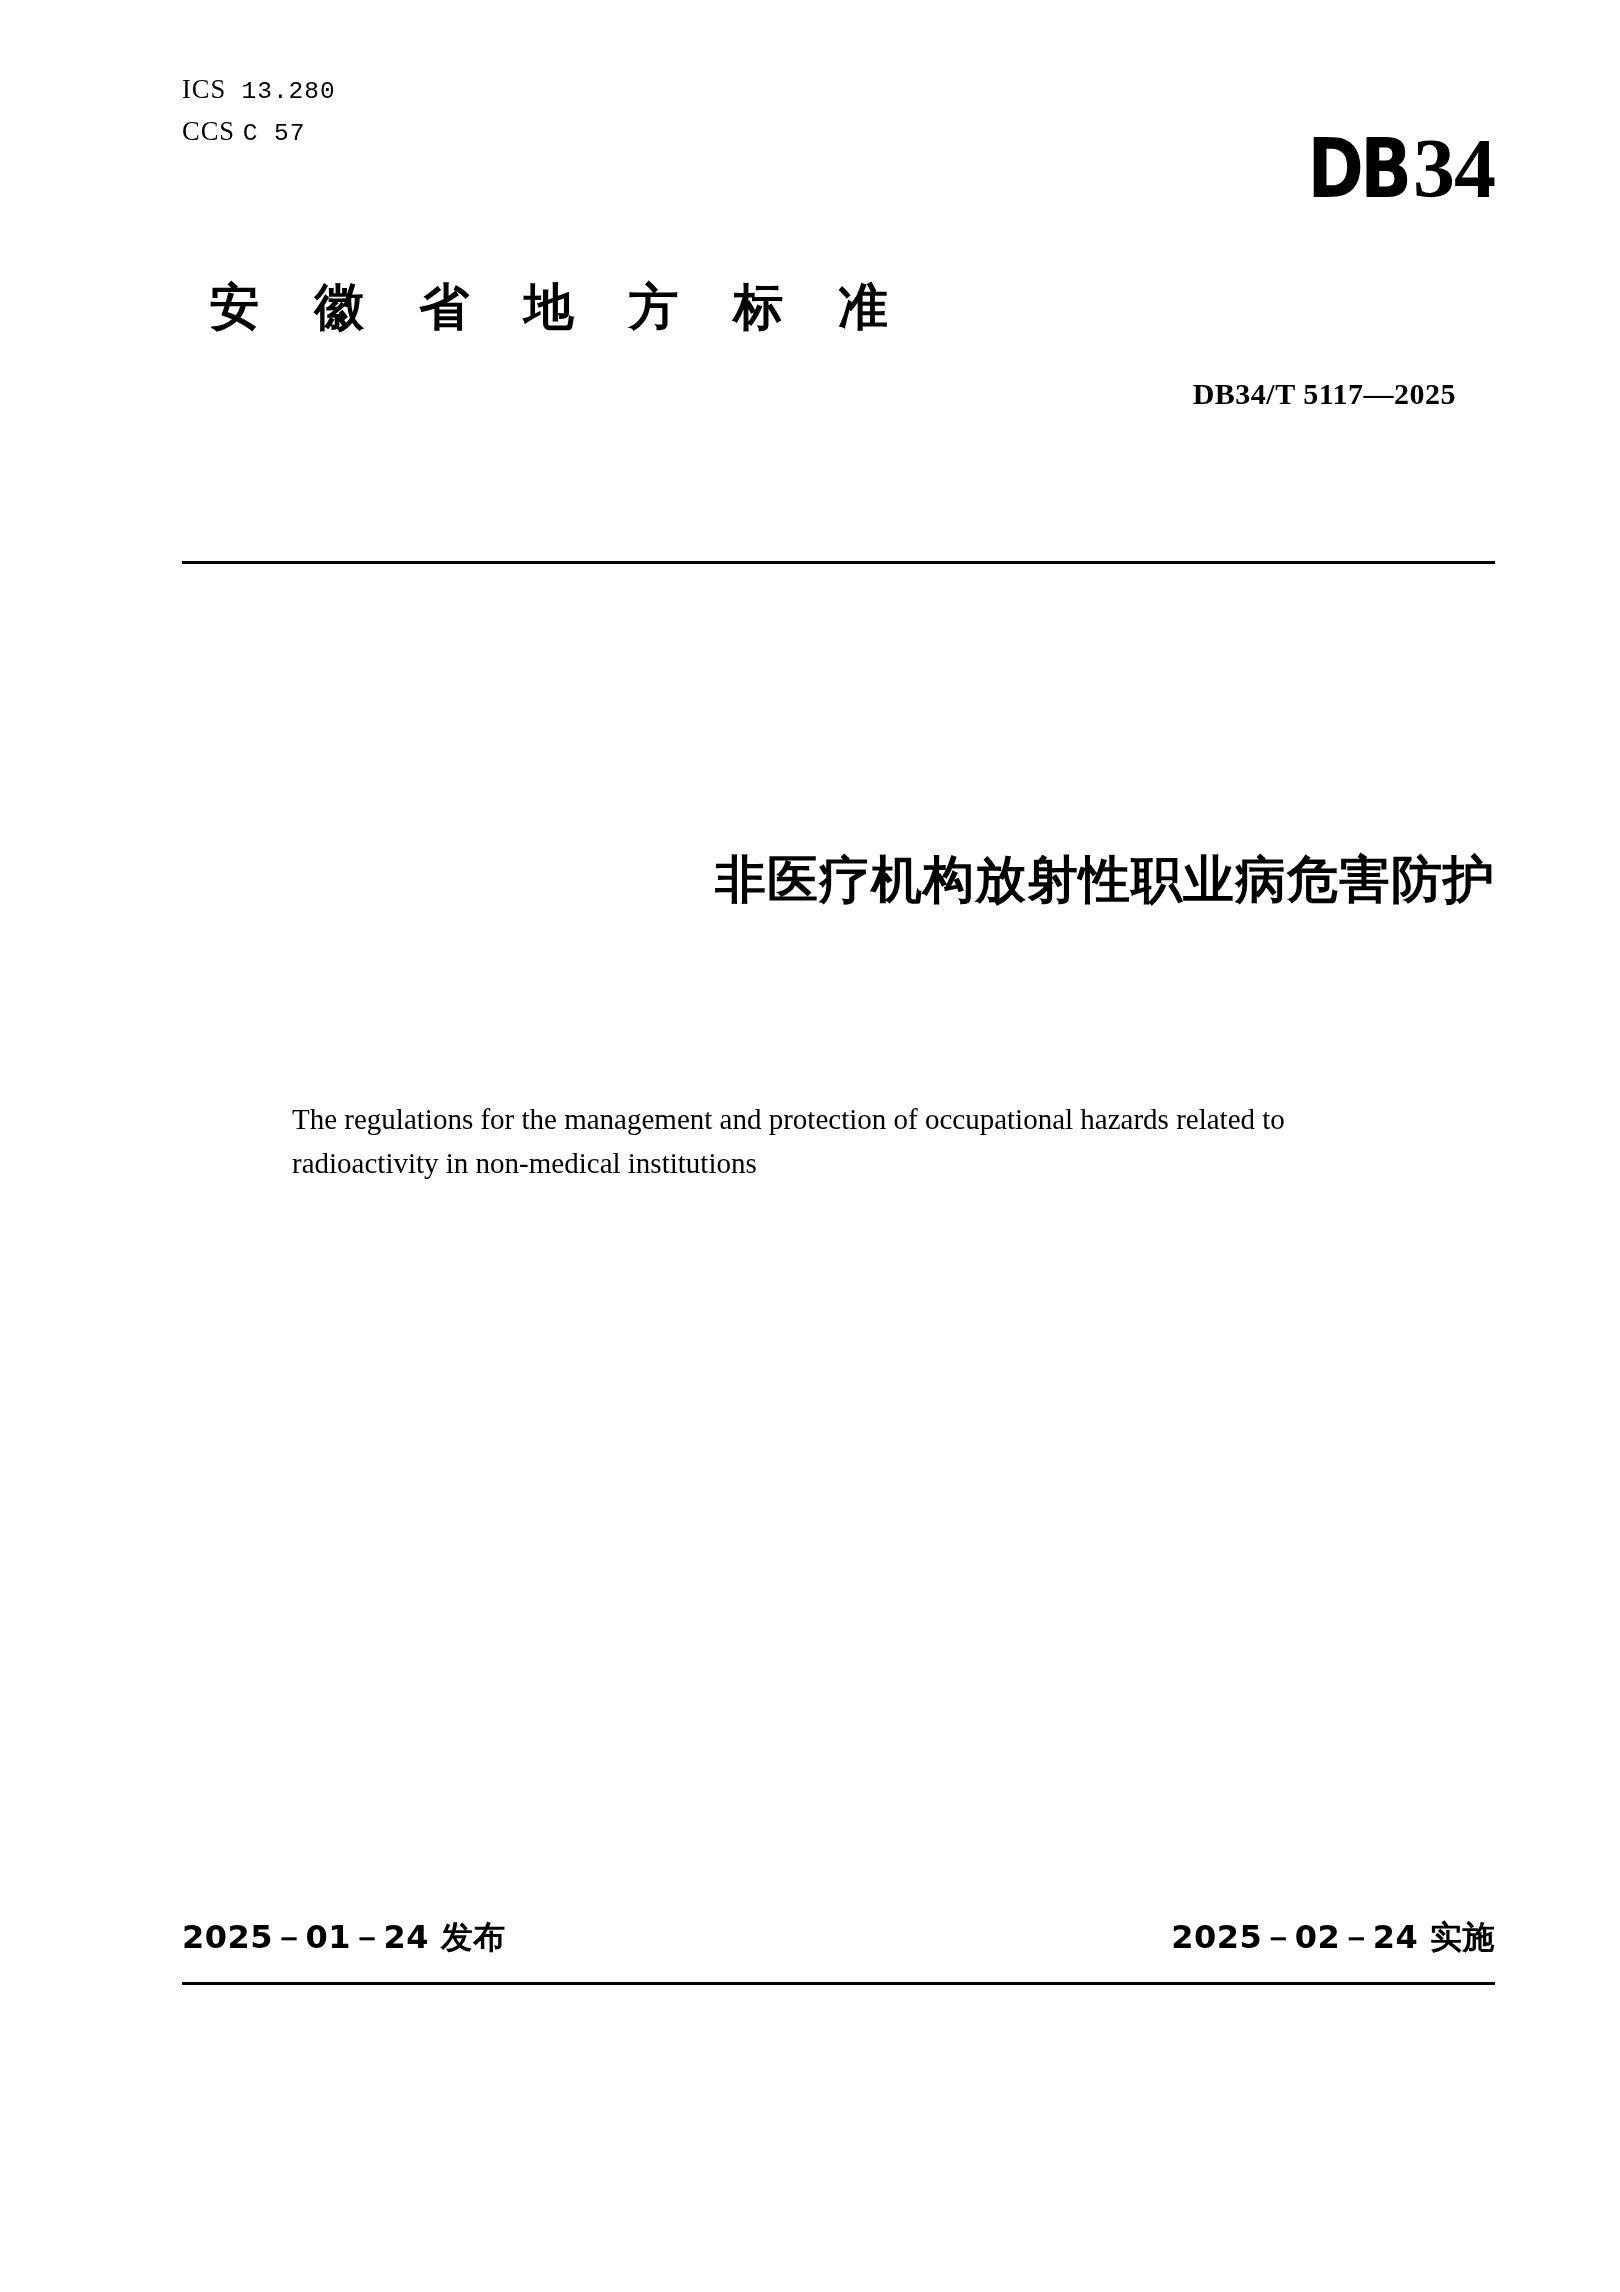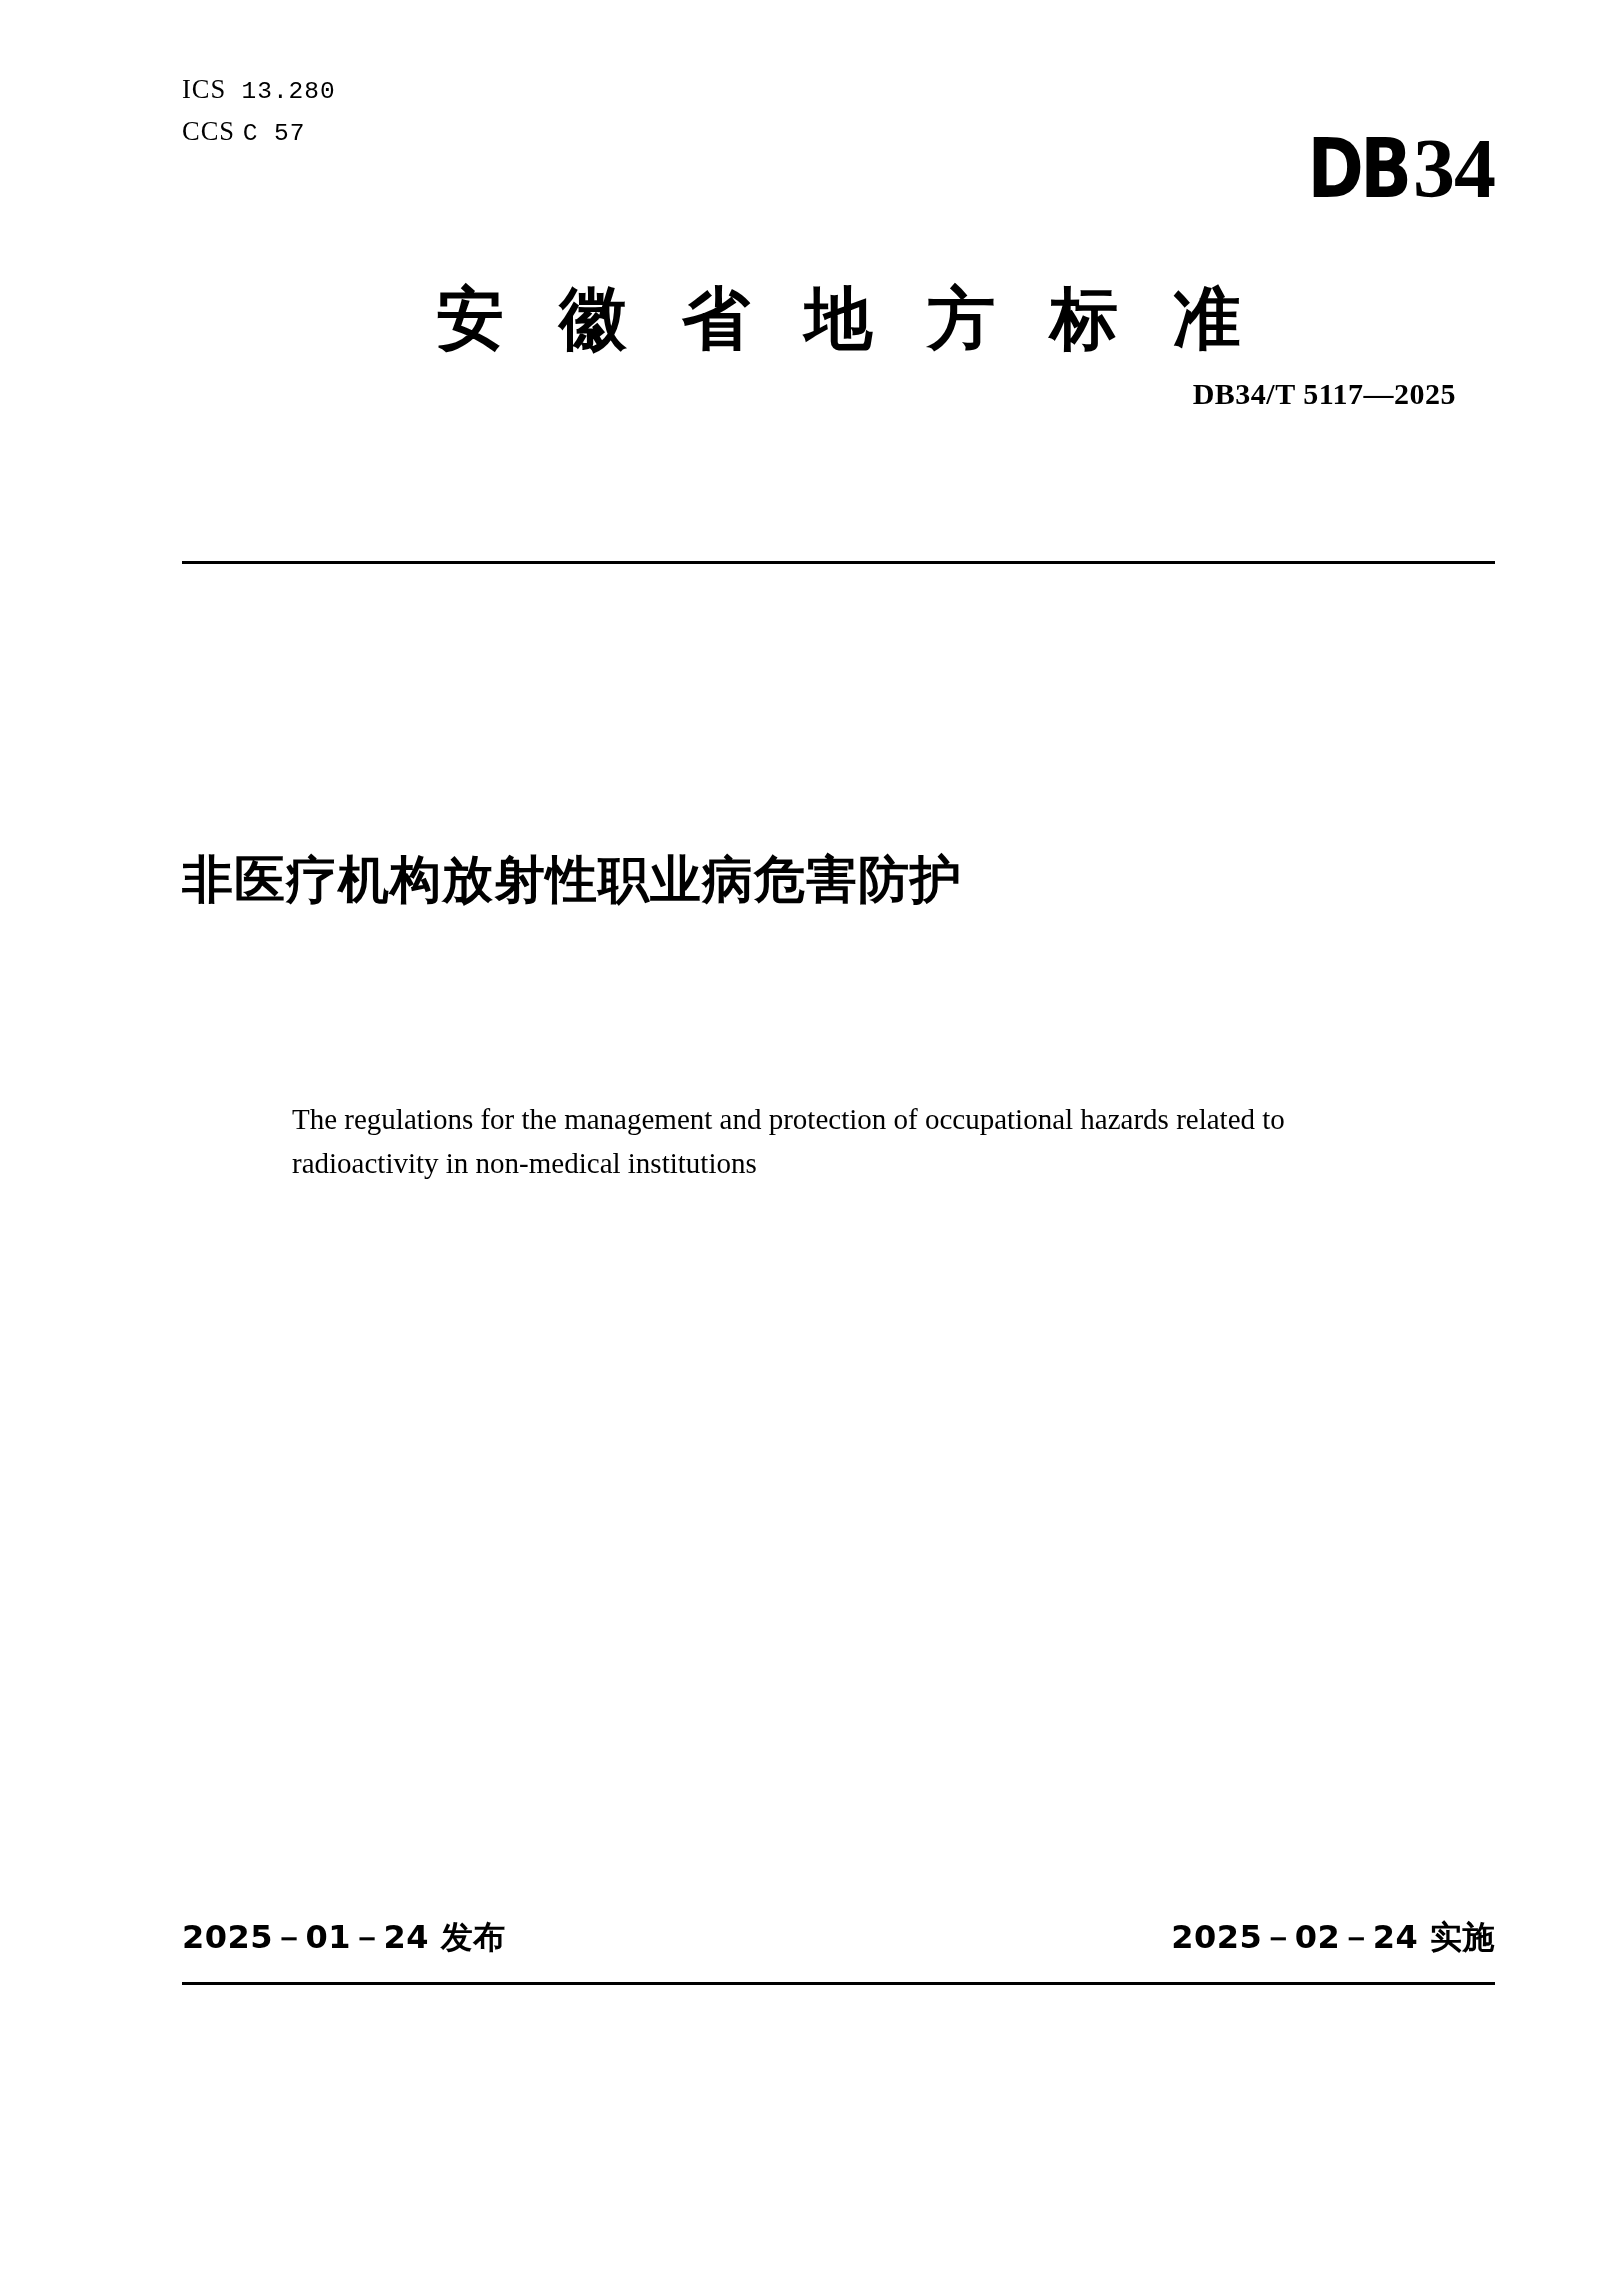--- a/index.html
+++ b/index.html
@@ -71,22 +71,21 @@
     letter-spacing: -1px;
   }
 
   .province-title {
     position: absolute;
     left: 0;
     top: 274px;
     width: 1313px;
     font-family: "DejaVu Sans", sans-serif;
     font-weight: bold;
-    font-size: 68px;
-    text-align: center;
+    font-size: 50px;
     letter-spacing: 0px;
   }
   .province-title span {
     display: inline-block;
     padding: 0 27.4px;
   }
 
   .std-number {
     position: absolute;
     right: 39px;
@@ -106,21 +105,21 @@
     height: 2.9px;
     background: #000;
   }
 
   
   .title-cn {
     position: absolute;
     left: 0;
     top: 843px;
     width: 1313px;
-    text-align: left;
+    text-align: right;
     font-family: "DejaVu Sans", sans-serif;
     font-weight: bold;
     font-size: 51px;
     line-height: 1.45;
     letter-spacing: 1px;
   }
   .title-en {
     position: absolute;
     left: 110px;
     top: 1098px;

